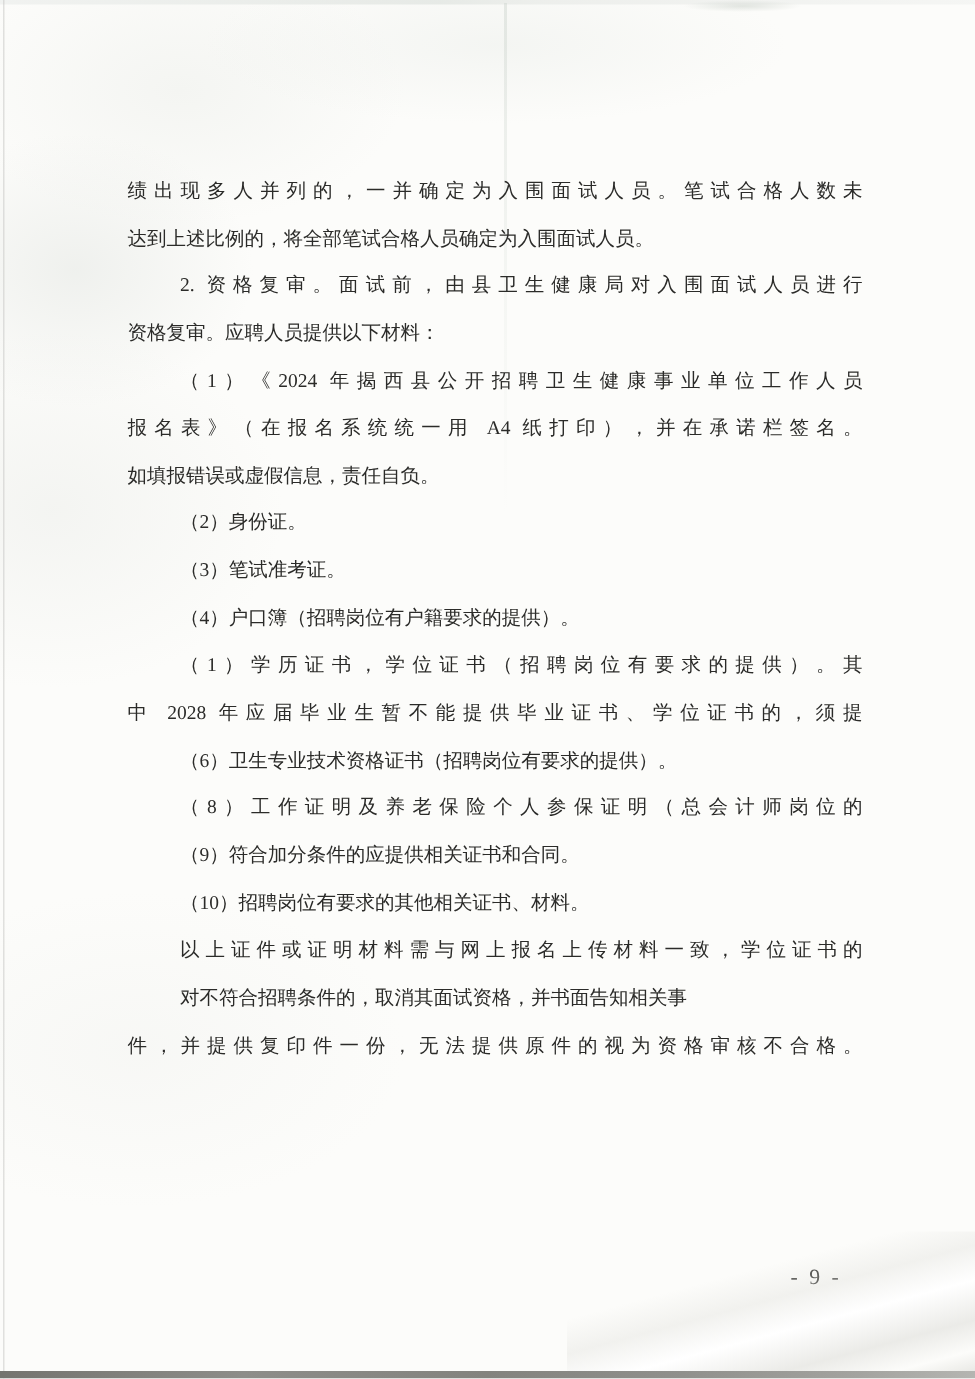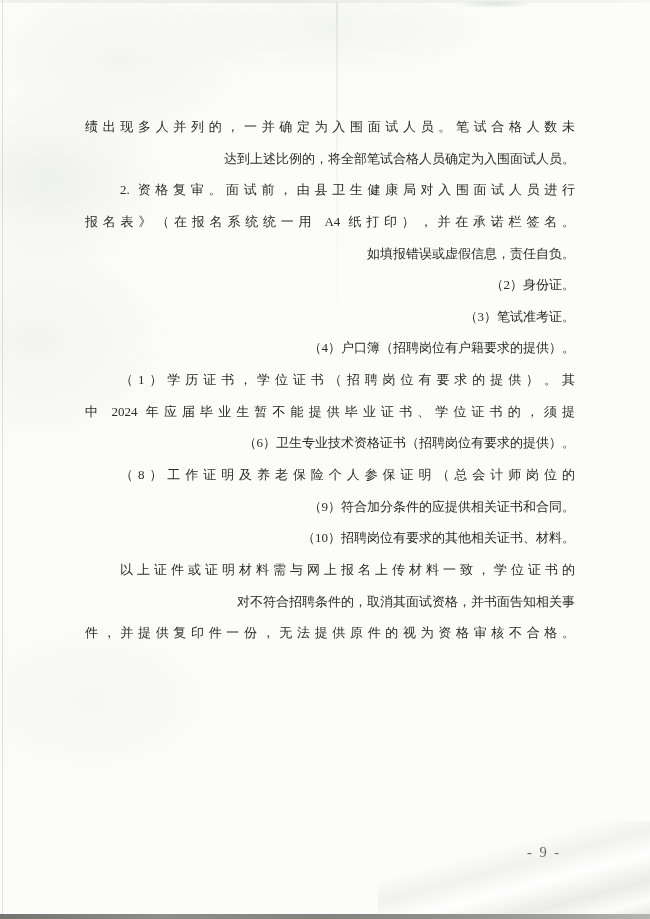--- a/index.html
+++ b/index.html
@@ -32,21 +32,21 @@
   }
   .fold-vert{
     position:absolute;left:336px;top:2px;width:2px;height:340px;
     background:linear-gradient(180deg, rgba(203,211,204,0.45), rgba(222,228,222,0.25) 55%, rgba(230,233,229,0));
   }
   .doc-body{
     position:absolute;left:85px;top:111px;width:490px;
     font-size:13px;line-height:31.65px;color:#2b2b29;
     text-rendering:optimizeLegibility;
   }
-  .ln{height:31.65px;white-space:nowrap;overflow:visible;text-align:right;}
+  .ln{height:31.65px;white-space:nowrap;overflow:visible;}
   .ln.jf{white-space:normal;text-align:justify;text-align-last:justify;overflow:hidden;}
   .ln.ind{text-indent:35px;}
   .page-num{
     position:absolute;left:527px;top:844px;
     font-size:14.5px;letter-spacing:2px;color:#3b3b39;
   }
   .corner-fold{
     position:absolute;right:0;bottom:4px;width:272px;height:94px;pointer-events:none;
     background:linear-gradient(345deg,
       rgba(231,231,227,0.95) 0%,
@@ -67,27 +67,29 @@
 <div class="paper">
   <div class="top-shadow"></div>
   <div class="top-smudge"></div>
   <div class="left-edge"></div>
   <div class="fold-vert"></div>
 
   <div class="doc-body">
     <div class="ln jf">绩出现多人并列的，一并确定为入围面试人员。笔试合格人数未</div>
     <div class="ln">达到上述比例的，将全部笔试合格人员确定为入围面试人员。</div>
     <div class="ln ind jf">2. 资格复审。面试前，由县卫生健康局对入围面试人员进行</div>
+    <div class="ln">资格复审。应聘人员提供以下材料：</div>
+    <div class="ln ind jf">（1）《2024 年揭西县公开招聘卫生健康事业单位工作人员</div>
     <div class="ln jf">报名表》（在报名系统统一用 A4 纸打印），并在承诺栏签名。</div>
     <div class="ln">如填报错误或虚假信息，责任自负。</div>
     <div class="ln ind">（2）身份证。</div>
     <div class="ln ind">（3）笔试准考证。</div>
     <div class="ln ind">（4）户口簿（招聘岗位有户籍要求的提供）。</div>
     <div class="ln ind jf">（1）学历证书，学位证书（招聘岗位有要求的提供）。其</div>
-    <div class="ln jf">中 2024 年应届毕业生暂不能提供毕业证书、学位证书的，须提</div>
+    <div class="ln jf">中 2028 年应届毕业生暂不能提供毕业证书、学位证书的，须提</div>
     <div class="ln ind">（6）卫生专业技术资格证书（招聘岗位有要求的提供）。</div>
     <div class="ln ind jf">（8）工作证明及养老保险个人参保证明（总会计师岗位的</div>
     <div class="ln ind">（9）符合加分条件的应提供相关证书和合同。</div>
     <div class="ln ind">（10）招聘岗位有要求的其他相关证书、材料。</div>
     <div class="ln ind jf">以上证件或证明材料需与网上报名上传材料一致，学位证书的</div>
     <div class="ln ind">对不符合招聘条件的，取消其面试资格，并书面告知相关事</div>
     <div class="ln jf">件，并提供复印件一份，无法提供原件的视为资格审核不合格。</div>
   </div>
 
   <div class="page-num">- 9 -</div>

